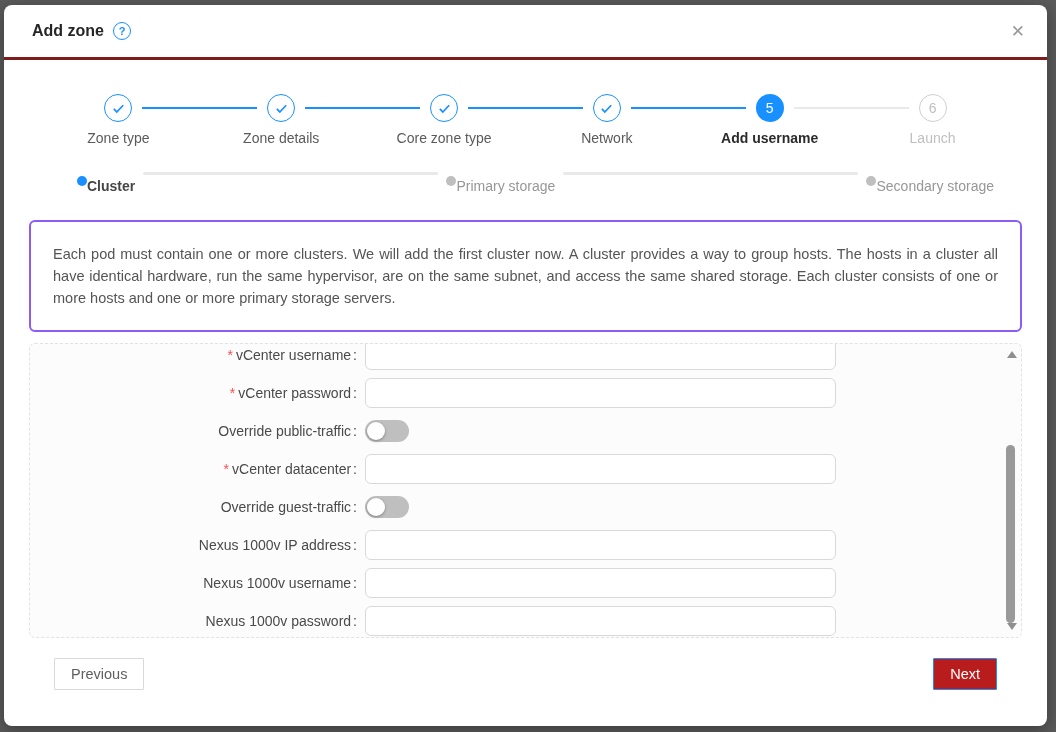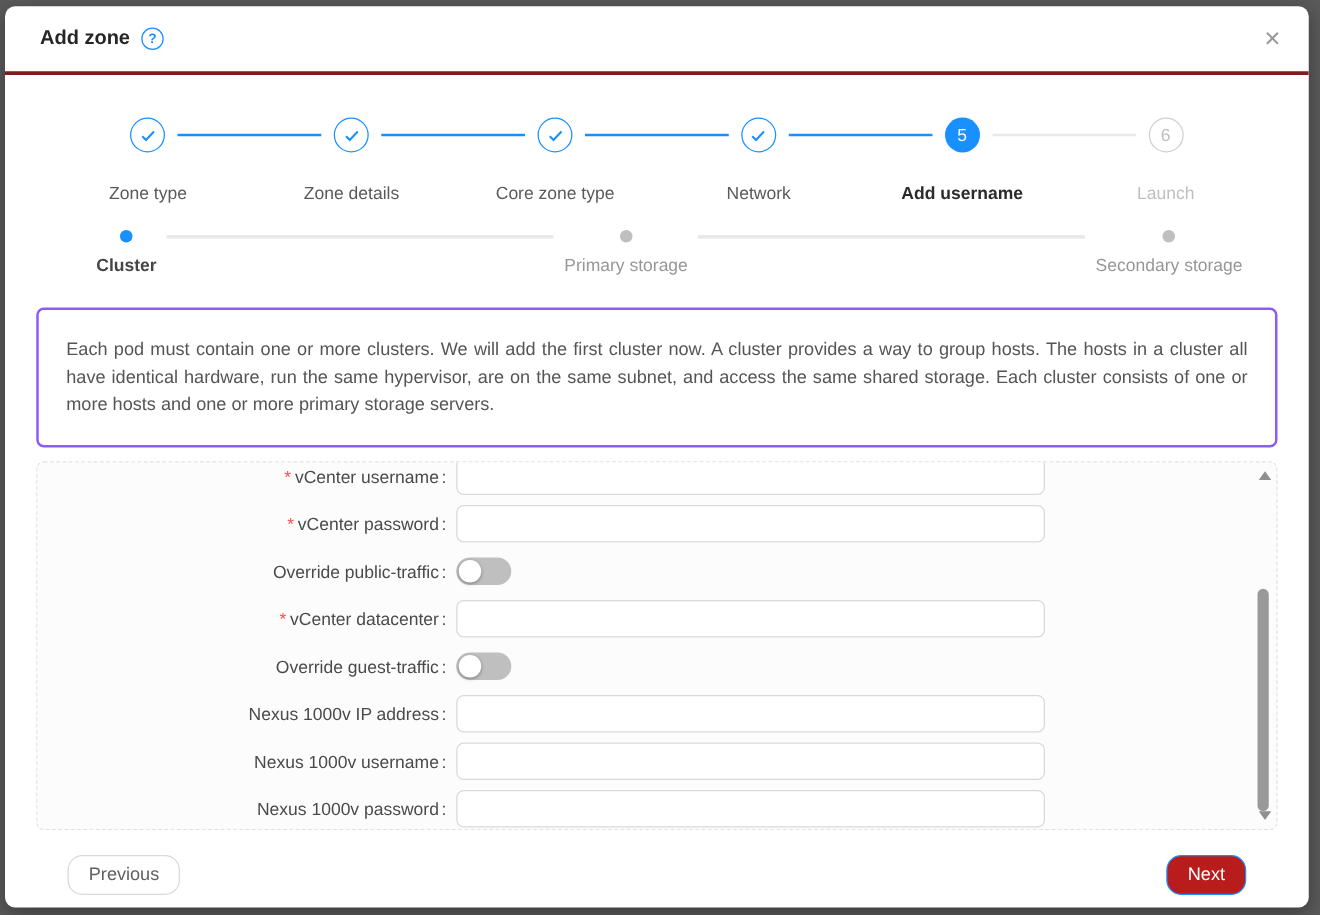--- a/index.html
+++ b/index.html
@@ -45,28 +45,28 @@
   }
   .step.done .circle { border:1.5px solid #1890ff; color:#1890ff; }
   .step.current .circle { background:#1890ff; color:#fff; font-weight:400; }
   .step.wait .circle { border:1.5px solid #cfcfcf; color:#bfbfbf; }
   .step:not(:last-child)::after {
     content:""; position:absolute; top:13px; height:2px;
     left:calc(50% + 24px); right:calc(-50% + 24px);
   }
   .step.done::after { background:#1890ff; }
   .step.current::after { background:#e9e9e9; }
-  .step-label { margin-top:24px; font-size:14px; }
+  .step-label { margin-top:8px; font-size:14px; }
   .step.done .step-label { color:#5a5a5a; }
   .step.current .step-label { color:#2b2b2b; font-weight:700; }
   .step.wait .step-label { color:#bfbfbf; }
 
   
   .substeps { display:flex; margin:22px 0 0 0; padding:0 28px 0 48px; }
-  .substep { display:flex; flex-direction:column; align-items:center;text-align:right; }
+  .substep { display:flex; flex-direction:row; align-items:center;text-align:right; }
   .dot { width:10px; height:10px; border-radius:50%; background:#bfbfbf; }
   .substep.current .dot { background:#1890ff; }
   .sub-label { margin-top:10px; font-size:14px; color:#979797; white-space:nowrap; }
   .substep.current .sub-label { color:#464646; font-weight:700; }
   .subline {
     flex:1; height:3px; background:#e9e9e9; border-radius:2px;
     margin:4px 8px 0 8px;
   }
 
   
@@ -113,21 +113,21 @@
   .arrow-up { top:4px; border-bottom:7px solid #8f8f8f; }
   .arrow-down { bottom:4px; border-top:7px solid #8f8f8f; }
   .thumb {
     position:absolute; top:98px; left:2px; width:9px; height:178px;
     background:#999; border-radius:5px; cursor:pointer;
   }
 
   
   .modal-footer { display:flex; justify-content:space-between; padding:20px 25px 0 25px; }
   .btn {
-    height:32px; border-radius:12px; font-size:14.5px; padding:0 16px;
+    height:32px; border-radius:1px; font-size:14.5px; padding:0 16px;
     cursor:pointer; font-family:"Liberation Sans", sans-serif;text-align:center;
   }
   .btn-prev { background:#fff; border:1px solid #d9d9d9; color:#5f5f5f; }
   .btn-next { background:#b91c1c; border:1px solid #1890ff; color:#fff; }
 </style>
 </head>
 <body>
 
 <div class="modal">
 

